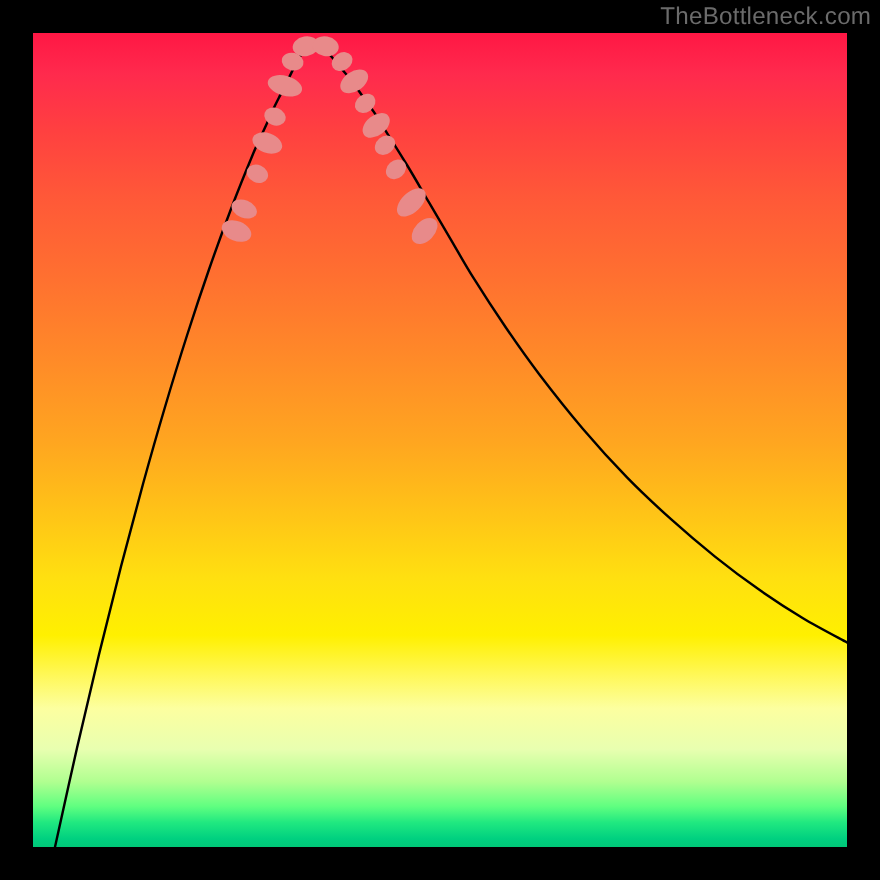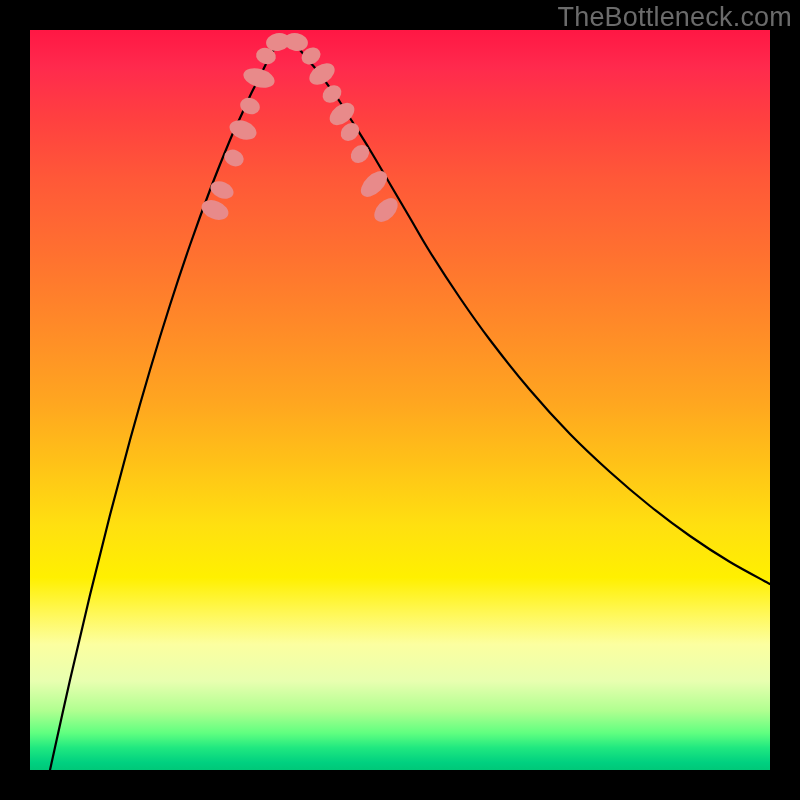--- a/index.html
+++ b/index.html
@@ -40,21 +40,21 @@
       #20e880 97%,
       #00d080 99%,
       #00c878 100%
     );
   }
   .watermark {
     position: absolute;
     top: 2px;
     right: 8px;
     font-family: Arial, Helvetica, sans-serif;
-    font-size: 27px;
+    font-size: 22px;
     color: #6b6b6b;
     font-weight: 400;
     letter-spacing: 0.2px;
     text-align: center;
   }
   svg.curves {
     position: absolute;
     inset: 0;
     width: 100%;
     height: 100%;

